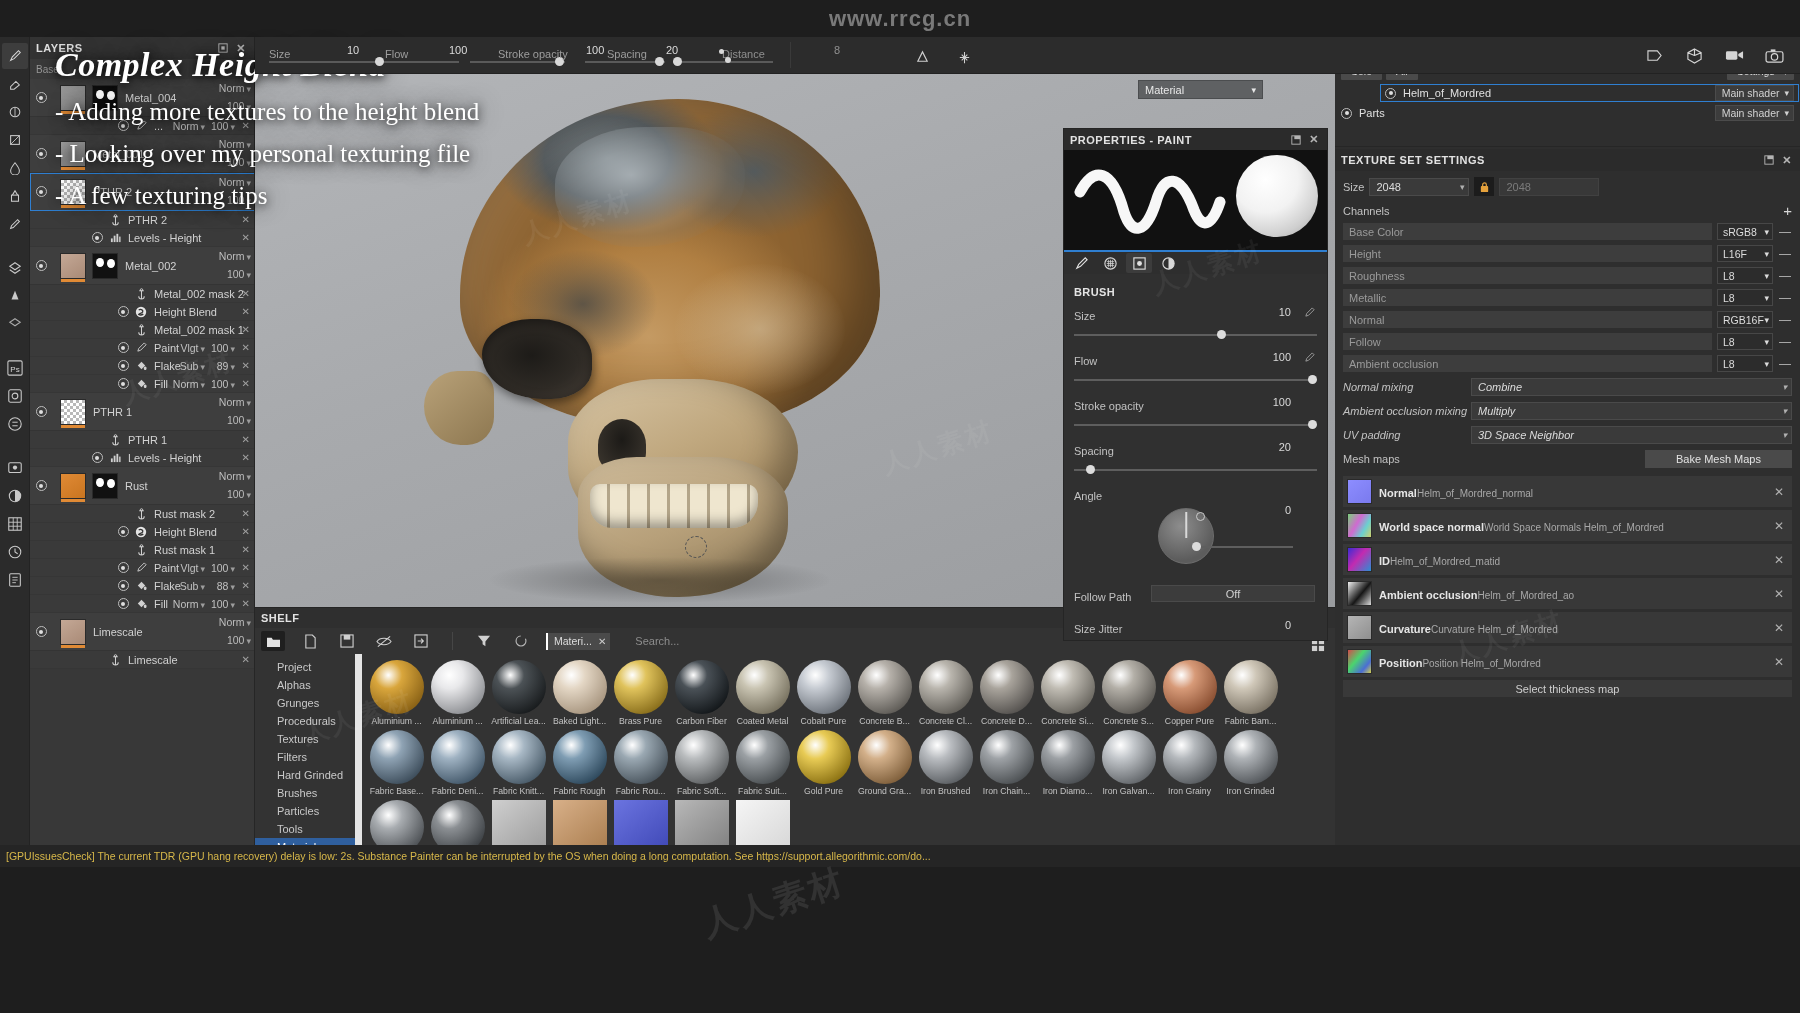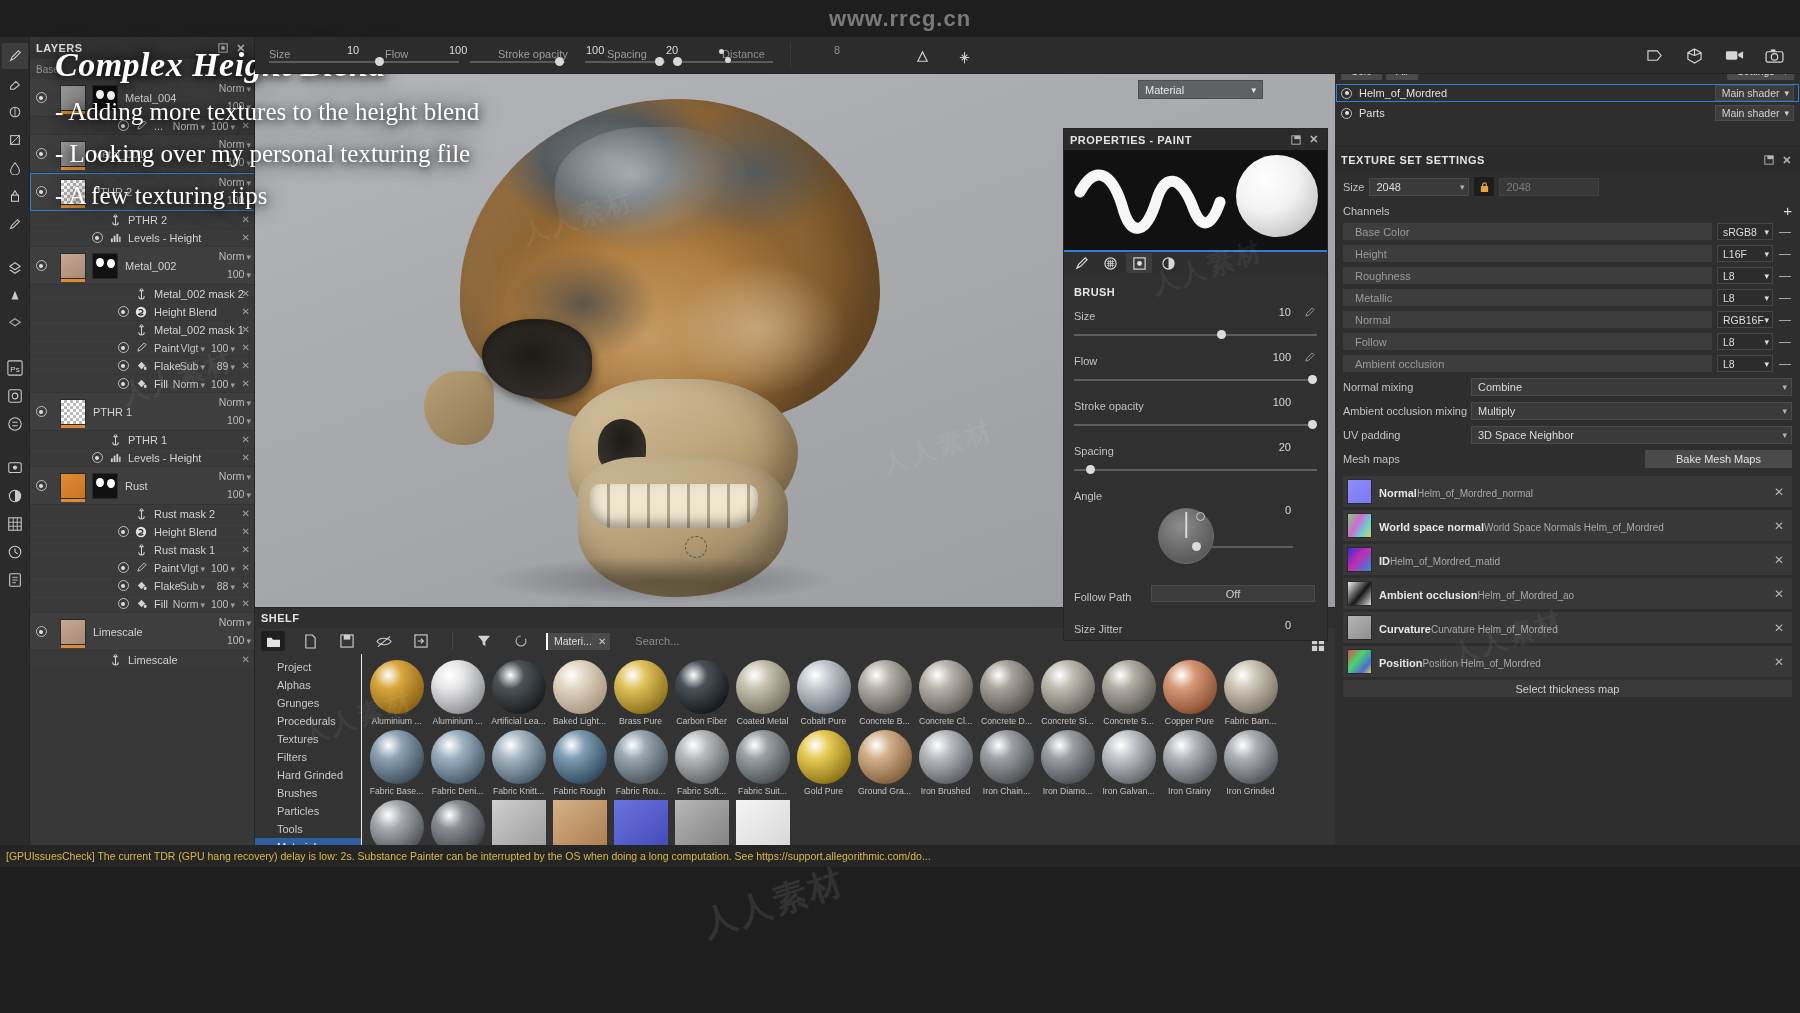--- a/index.html
+++ b/index.html
@@ -230,39 +230,39 @@
     color:#d0d0d0; font-size:13px; cursor:pointer; border-radius:2px;}
   .sh-ic.active { background:#1f1f1f;}
   .sh-div { width:1px; height:18px; background:#464646; margin:0 6px;}
   .sh-chip { height:17px; background:#4a4a4a; color:#ddd; font-size:10.5px; display:flex; align-items:center;
     padding:0 4px 0 6px; border-left:2px solid #fff; gap:6px; cursor:pointer;}
   .sh-chip .x { font-size:10px; color:#ccc;}
   .sh-search { font-size:11px; color:#8d8d8d; margin-left:12px; cursor:text;}
   .sh-grid-ic { position:absolute; right:10px; top:30px; color:#d0d0d0; font-size:12px; cursor:pointer;}
 
   .shelf-body { position:absolute; left:0; top:46px; right:0; bottom:0; display:flex;}
-  .shelf-cats { width:107px; background:#333; padding-top:4px; flex:none; border-right:1px solid #e5e5e5;}
+  .shelf-cats { width:107px; background:#333; padding-top:4px; flex:none; border-right:7px solid #e5e5e5;}
   .cat { font-size:11px; color:#c9c9c9; padding:3px 0 3px 22px; cursor:pointer;}
   .cat.active { background:#2f5f9e; color:#fff;}
   .shelf-items { flex:1; padding:6px 4px 0 6px; display:flex; flex-wrap:wrap; align-content:flex-start; overflow:hidden;}
   .mat { width:57px; margin:0 4px 4px 0; text-align:center; cursor:pointer;}
   .mat .sphere { width:54px; height:54px; border-radius:50%; margin:0 auto; }
   .mat .mlbl { font-size:8.7px; color:#c3c3c3; margin-top:2px; white-space:nowrap; overflow:hidden; text-overflow:ellipsis;}
   .mat .flat { width:54px; height:54px; margin:0 auto; }
 
   
   .rightcol { position:absolute; left:1335px; top:37px; width:465px; height:808px; background:#2e2e2e; z-index:23; }
   .tsl { height:110px; border-bottom:1px solid #262626;}
   .tsl .panel-head { background:#2b2b2b;}
   .tsl-bar { height:24px; display:flex; align-items:center; padding:0 6px; gap:4px;}
   .tb-btn { height:17px; background:#4a4a4a; color:#ddd; font-size:10.5px; padding:0 10px;
     display:flex; align-items:center; cursor:pointer; border-radius:1px;}
   .tb-btn.settings { margin-left:auto; padding-right:6px; gap:8px;}
   .ts-row { height:20px; display:flex; align-items:center; padding:0 6px; font-size:11px; color:#e0e0e0;}
-  .ts-row.sel { outline:1.5px solid #2f7fd1; outline-offset:-2px;}
+  .ts-row.sel { outline:1.5px solid #2f7fd1; outline-offset:-2px;margin-left:44px;}
   .ts-radio { width:11px; height:11px; border-radius:50%; border:1.5px solid #bdbdbd;
     display:flex; align-items:center; justify-content:center; margin-right:7px; flex:none;}
   .ts-radio i { width:4px; height:4px; border-radius:50%; background:#e0e0e0;}
   .ts-shader { margin-left:auto; height:16px; background:#3c3c3c; border:1px solid #4b4b4b;
     font-size:10.5px; color:#d2d2d2; padding:0 4px 0 6px; display:flex; align-items:center; gap:5px; cursor:pointer;}
 
   .tss { position:absolute; top:112px; left:0; right:0; bottom:0; }
   .tss .panel-head { background:#2b2b2b;}
   .tss-body { padding:6px 8px 0 8px;}
   .row-size { display:flex; align-items:center; gap:5px; margin-bottom:9px;}
@@ -271,26 +271,26 @@
     display:flex; align-items:center; padding:0 4px 0 6px; cursor:pointer;}
   .sel-box .cv3 { margin-left:auto; font-size:9px; color:#b0b0b0;}
   .lock-btn { width:20px; height:19px; background:#1c1c1c; display:flex; align-items:center; justify-content:center;
     color:#e6a23c; font-size:11px; cursor:pointer;}
   .box-dis { height:18px; background:#383838; border:1px solid #414141; font-size:11px; color:#7b7b7b;
     display:flex; align-items:center; padding:0 6px;}
   .ch-head { display:flex; align-items:center; margin-bottom:6px;}
   .ch-head .plus { margin-left:auto; color:#d8d8d8; font-size:15px; cursor:pointer; line-height:12px;}
   .ch-row { display:flex; align-items:center; gap:5px; margin-bottom:5px;}
   .ch-name { flex:1; height:17px; background:#3d3d3d; font-size:11px; color:#9a9a9a;
-    display:flex; align-items:center; padding-left:12px;}
+    display:flex; align-items:center; padding-left:6px;}
   .ch-fmt { width:56px; height:17px; background:#2c2c2c; border:1px solid #474747; font-size:10.5px; color:#dcdcdc;
     display:flex; align-items:center; padding-left:5px; cursor:pointer;}
   .ch-fmt .cv3 { margin-left:auto; margin-right:3px; font-size:9px;}
   .ch-minus { width:14px; text-align:center; color:#b6b6b6; font-size:12px; cursor:pointer;}
-  .mix-row { display:flex; align-items:center; margin:6px 0;}
+  .mix-row { display:flex; align-items:center; margin:6px 0;font-style:italic;}
   .mix-row .lbl-sm { width:128px;}
   .mix-row .sel-box { flex:1;}
   .mesh-row { display:flex; align-items:center; margin:6px 0 8px 0;}
   .bake-btn { margin-left:auto; width:147px; height:18px; background:#4a4a4a; color:#e2e2e2; font-size:11px;
     display:flex; align-items:center; justify-content:center; cursor:pointer;}
   .mm { display:flex; align-items:center; height:31px; background:#383838; margin-bottom:3px; padding:0 4px;}
   .mm .mth { width:25px; height:25px; flex:none; border:1px solid #2a2a2a;}
   .mm .mtx { margin-left:7px; flex:1; overflow:hidden;}
   .mm .mt1 { font-size:11px; color:#e6e6e6; font-weight:bold; line-height:13px;}
   .mm .mt2 { font-size:10px; color:#a8a8a8; line-height:13px; white-space:nowrap; overflow:hidden; text-overflow:ellipsis;}

